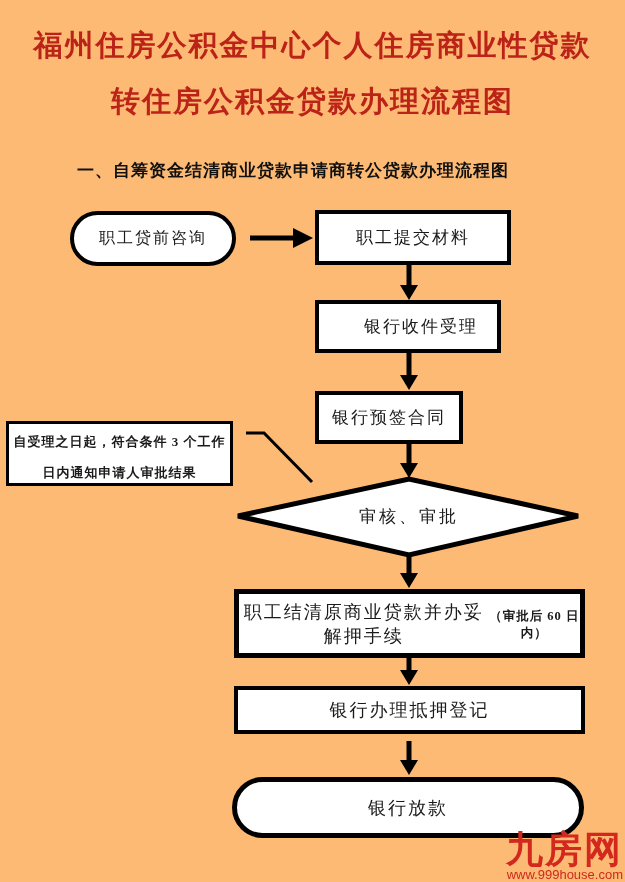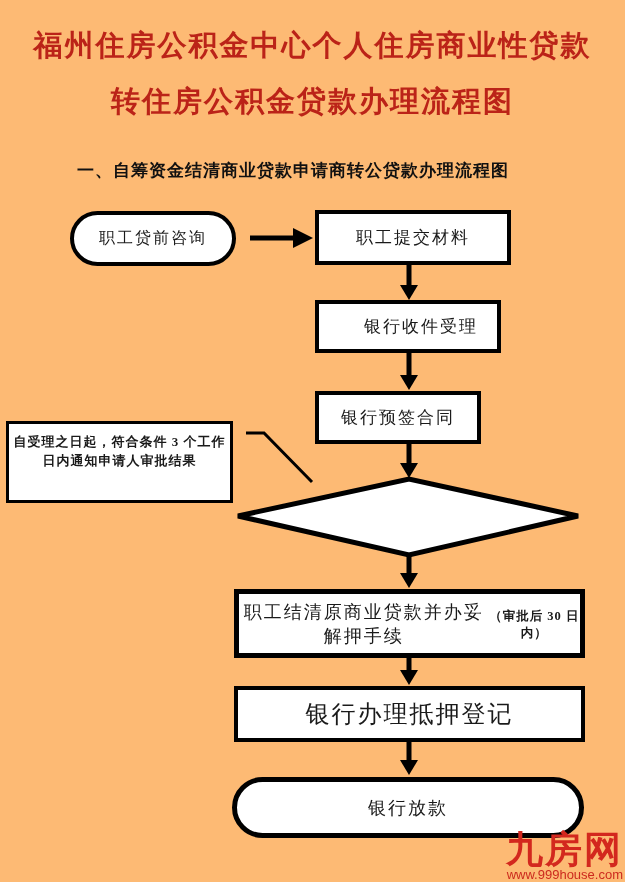--- a/index.html
+++ b/index.html
@@ -33,44 +33,44 @@
     border:4px solid #000;
     display:flex; align-items:center; justify-content:center;
     font-size:17px; letter-spacing:2px; text-align:center;
     z-index:2;
   }
   .stadium { border-radius:32px; }
 
   .node-consult  { left:70px;  top:211px; width:166px; height:55px; border-width:4px; border-radius:30px; font-size:16px; }
   .node-submit   { left:315px; top:210px; width:196px; height:55px; }
   .node-intake   { left:315px; top:300px; width:186px; height:53px;padding-left:26px; }
-  .node-presign  { left:315px; top:391px; width:166px; height:53px; }
+  .node-presign  { left:315px; top:391px; width:148px; height:53px; }
 
   .note-box {
-    position:absolute; left:6px; top:421px; width:227px; height:82px;
+    position:absolute; left:6px; top:421px; width:227px; height:65px;
     box-sizing:border-box; border:3px solid #000; background:#fff;
     display:flex; flex-direction:column; align-items:center; justify-content:flex-start;
     padding-top:8px; font-weight:bold; font-size:13px; line-height:19px;
-    letter-spacing:1px; z-index:2;
+    letter-spacing:1px; z-index:2;gap:12px;
   }
 
   .diamond-label {
     position:absolute; left:309px; top:505px; width:200px;
     text-align:center; font-size:17px; letter-spacing:3px;
     background:transparent; z-index:2;
   }
 
   .node-settle {
     left:234px; top:589px; width:351px; height:69px; border-width:5px;
     flex-direction:row; font-size:18px;
   }
   .node-settle .sub {
     font-size:12.5px; font-weight:bold; letter-spacing:1px; margin-top:3px;
   }
-  .node-mortgage { left:234px; top:686px; width:351px; height:56px; font-size:24px; }
+  .node-mortgage { left:234px; top:686px; width:351px; height:48px; font-size:18px; }
   .node-disburse { left:232px; top:777px; width:352px; height:61px; border-width:5px; border-radius:32px; font-size:18px; }
 
   .watermark-brand {
     position:absolute; right:2px; top:831px; z-index:5;
     font-family:Liberation Serif, serif;
     font-weight:bold; font-size:37px; line-height:1; letter-spacing:2px;
     color:#D3281E;
   }
   .watermark-url {
     position:absolute; right:2px; top:867px; z-index:5;
@@ -138,24 +138,25 @@
 
   <div class="node node-intake">银行收件受理</div>
 
   <div class="node node-presign">银行预签合同</div>
 
   <div class="note-box">
     <span>自受理之日起，符合条件 3 个工作</span>
     <span>日内通知申请人审批结果</span>
   </div>
 
+  <div class="diamond-label">审核、审批</div>
 
   <div class="node node-settle">
     <span>职工结清原商业贷款并办妥解押手续</span>
-    <span class="sub">（审批后 30 日内）</span>
+    <span class="sub">（审批后 60 日内）</span>
   </div>
 
   <div class="node node-mortgage">银行办理抵押登记</div>
 
   <div class="node stadium node-disburse">银行放款</div>
 
   <div class="watermark-brand">九房网</div>
   <div class="watermark-url">www.999house.com</div>
 
 </div>

